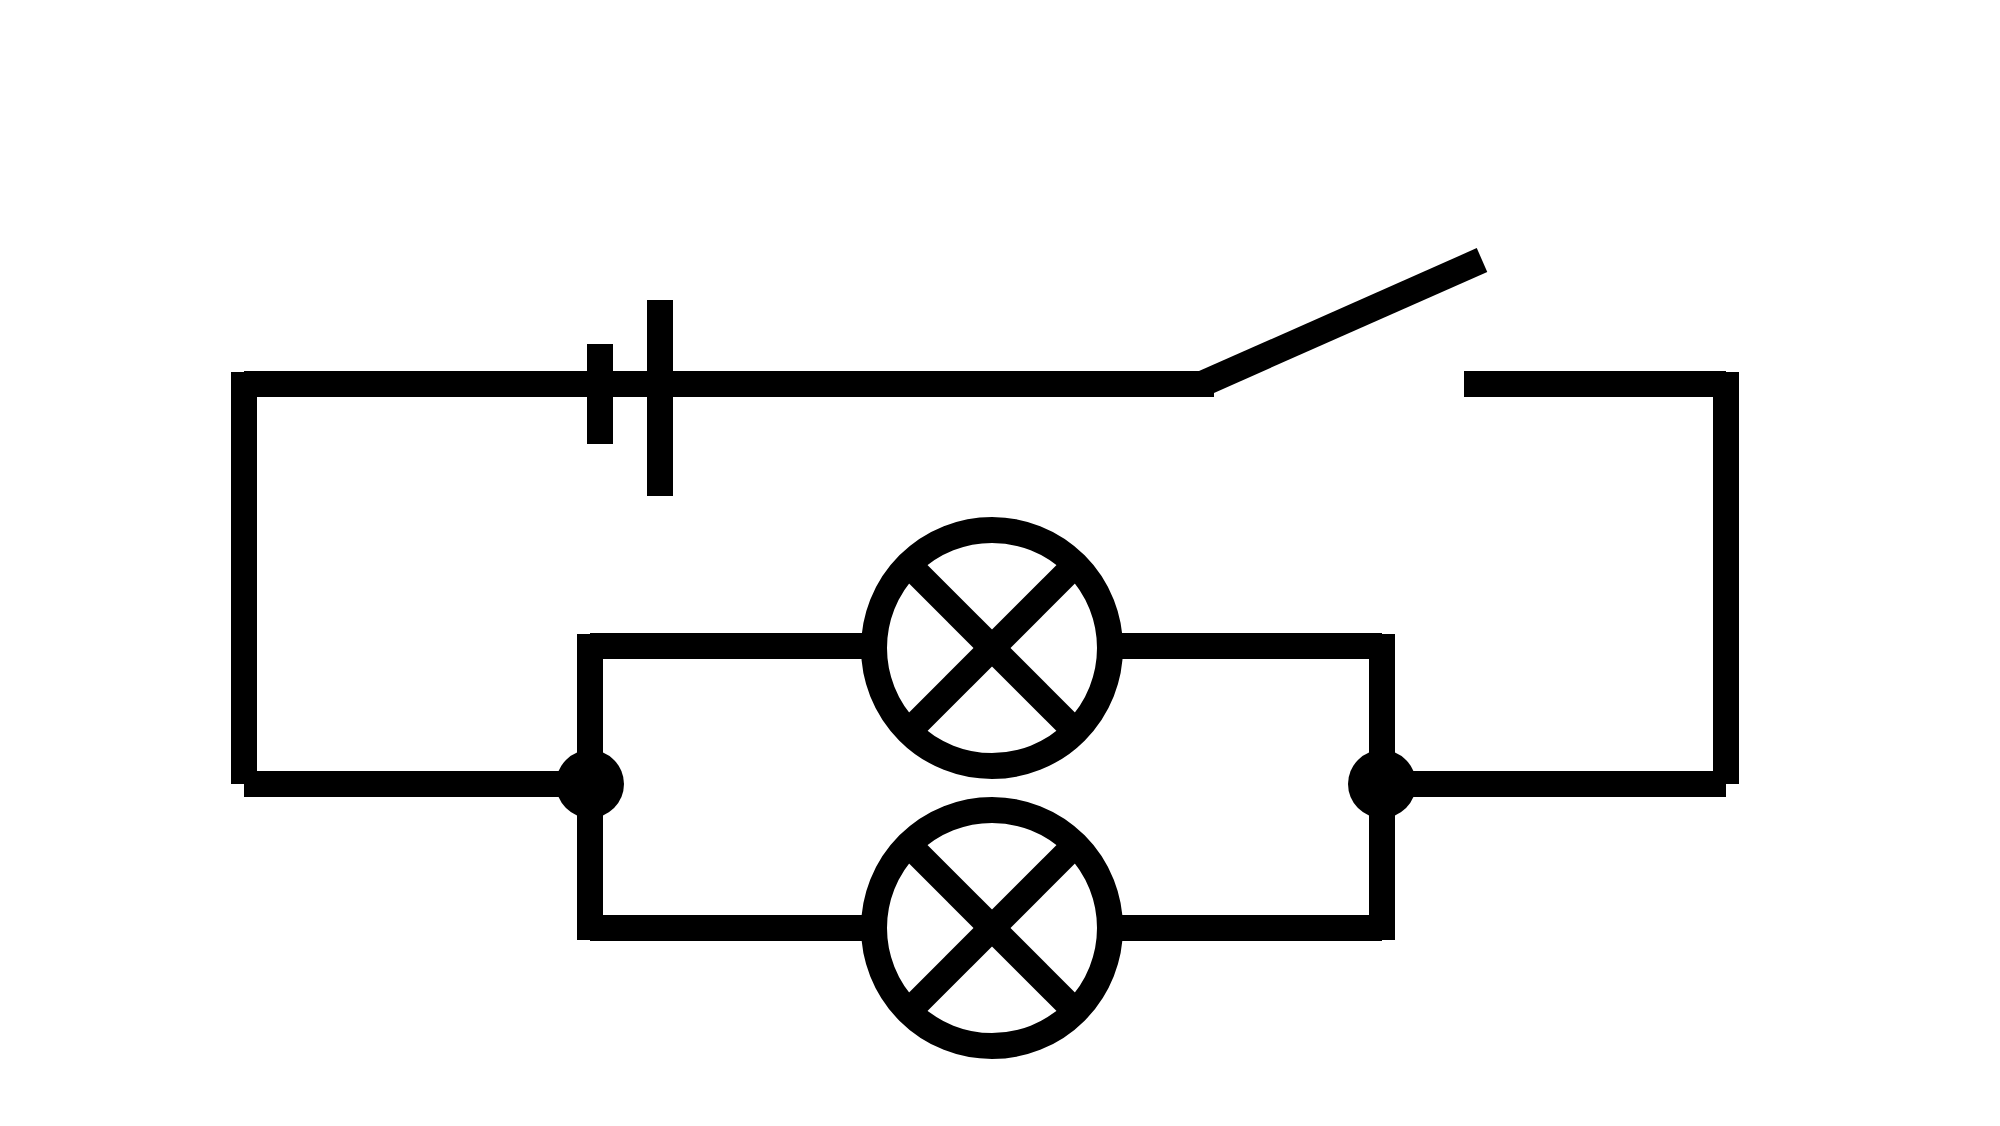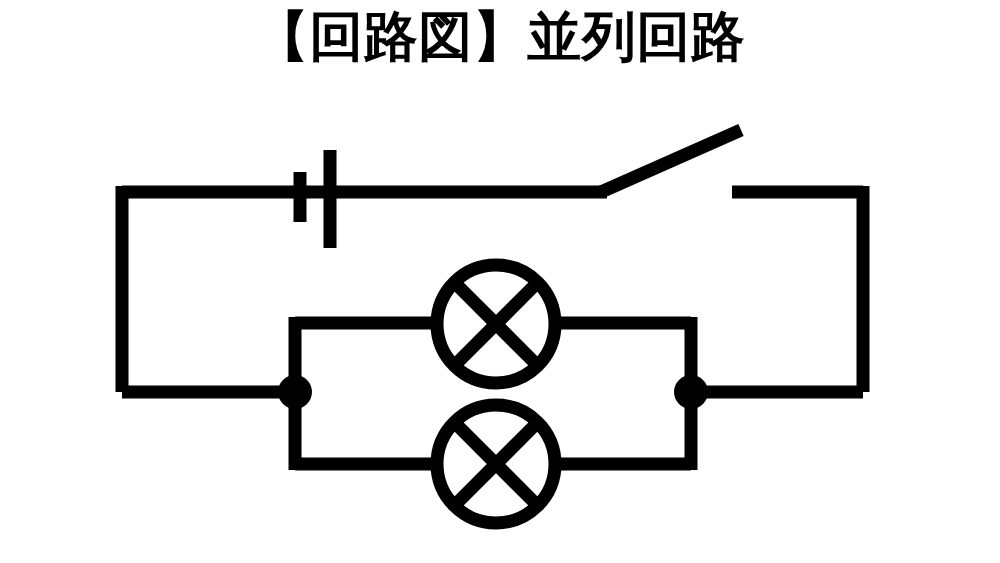--- a/index.html
+++ b/index.html
@@ -41,21 +41,20 @@
     width: 1000px;
     height: 563px;
     display: block;
   }
 </style>
 </head>
 <body>
 
 <div id="page">
 
-  <div id="title">【回路図】並列回路</div>
 
   <svg id="circuit-svg" viewBox="0 0 1000 563" xmlns="http://www.w3.org/2000/svg">
 
     <g id="wires" fill="none" stroke="#000000" stroke-width="13" stroke-linecap="butt" stroke-linejoin="miter">
 
       <path d="M 122 192 L 300 192"></path>
 
       <path d="M 300 192 L 330 192"></path>
 
       <path d="M 330 192 L 607 192"></path>

